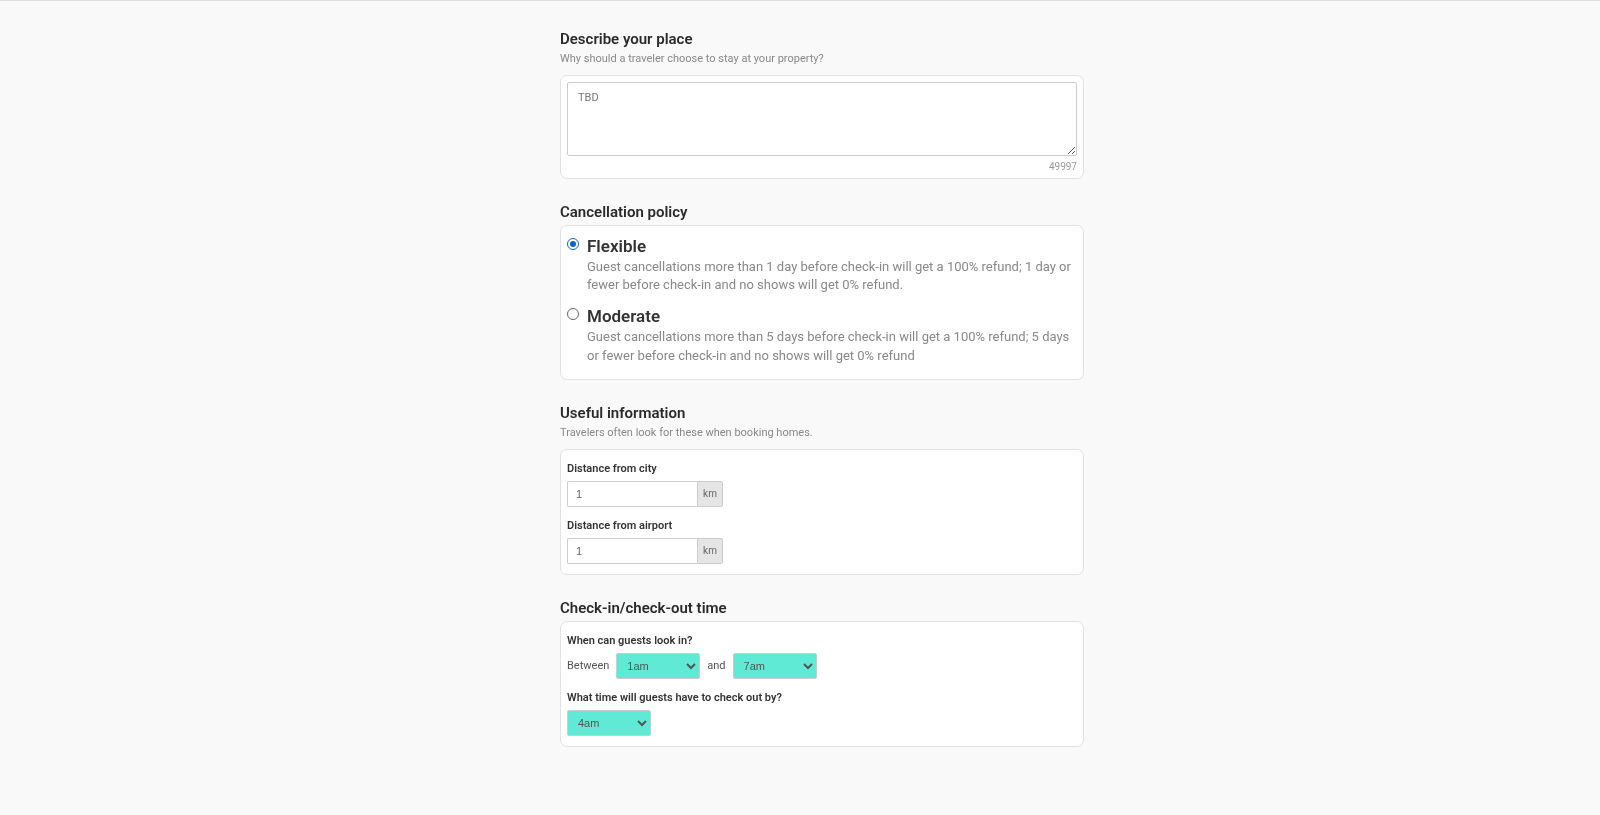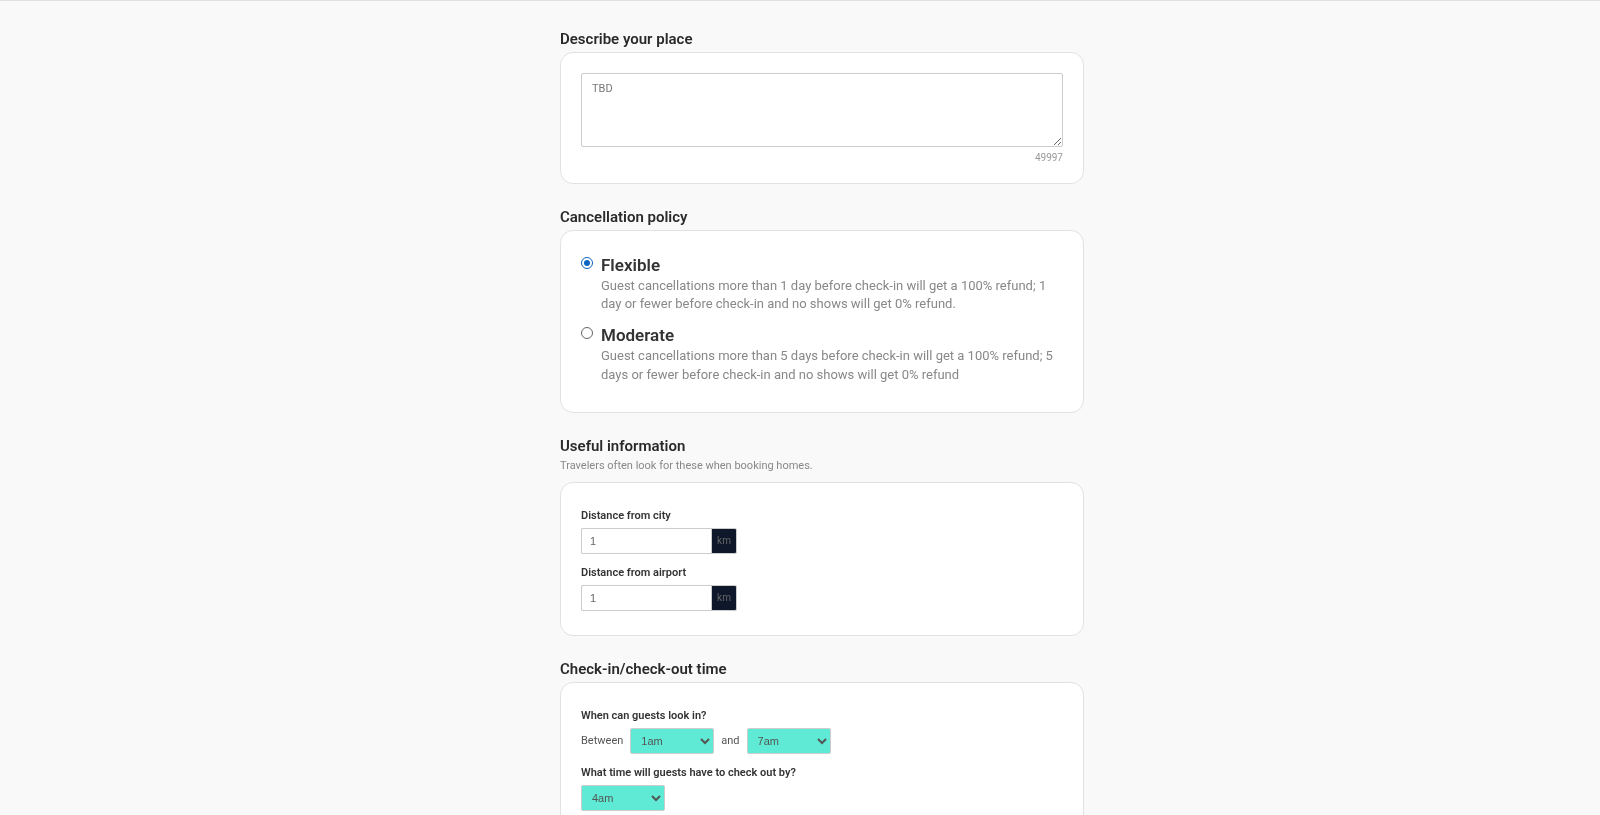--- a/index.html
+++ b/index.html
@@ -28,22 +28,22 @@
     margin-bottom: 4px;
   }
   .section-sub {
     font-size: 11px;
     color: #888;
     margin-bottom: 10px;
   }
   .panel {
     background: #fff;
     border: 1px solid #e2e2e2;
-    border-radius: 13px;
-    padding: 20px;
+    border-radius: 7px;
+    padding: 6px;
     margin-bottom: 24px;
   }
   .describe-area {
     width: 100%;
     border: 1px solid #ccc;
     border-radius: 2px;
     padding: 8px 10px;
     font-size: 11px;
     color: #777;
     height: 74px;
@@ -111,21 +111,21 @@
     width: 130px;
     height: 26px;
     border: 1px solid #ccc;
     border-right: none;
     padding: 0 8px;
     font-size: 11px;
     color: #666;
     border-radius: 2px 0 0 2px;
   }
   .dist-unit {
-    background: #0f172a;
+    background: #e5e5e5;
     border: 1px solid #ccc;
     height: 26px;
     width: 26px;
     display: flex;
     align-items: center;
     justify-content: center;
     font-size: 10px;
     color: #666;
     border-radius: 0 2px 2px 0;
   }
@@ -148,20 +148,21 @@
     border-radius: 2px;
   }
 </style>
 </head>
 <body>
 
 <div class="page">
   <div class="content">
 
     <div class="section-title">Describe your place</div>
+    <div class="section-sub">Why should a traveler choose to stay at your property?</div>
     <div class="panel">
       <textarea class="describe-area" style="">TBD</textarea>
       <div class="charcount">49997</div>
     </div>
 
     <div class="section-title">Cancellation policy</div>
     <div class="panel">
       <div class="radio-row">
         <div class="radio-outer selected">
             <div class="radio-inner"></div>

